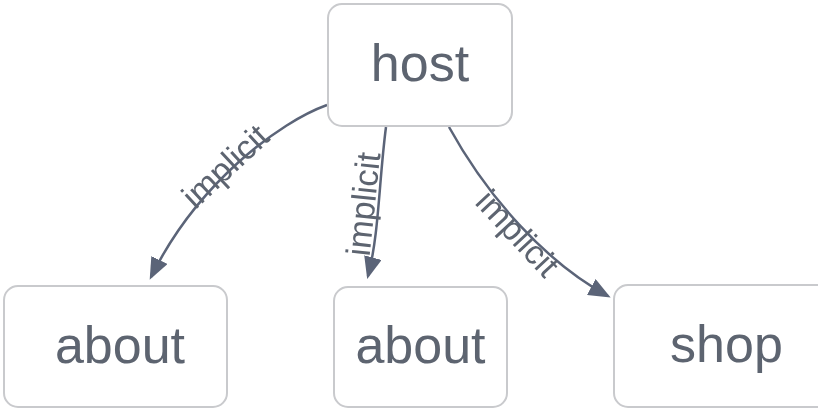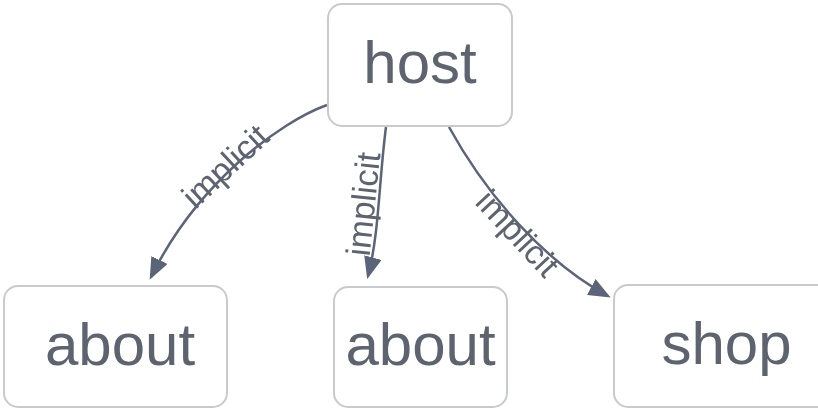--- a/index.html
+++ b/index.html
@@ -27,21 +27,21 @@
     box-sizing: border-box;
     background: #ffffff;
     border: 2px solid #c9cacd;
     border-radius: 15px;
     display: flex;
     align-items: center;
     justify-content: center;
   }
   .node-label {
     color: #5d6470;
-    font-size: 60px;
+    font-size: 52px;
     line-height: 1;
     white-space: nowrap;
     padding-bottom: 4px;
   }
   .edge-label {
     position: absolute;
     color: #5d6470;
     font-size: 34px;
     line-height: 1;
     white-space: nowrap;

